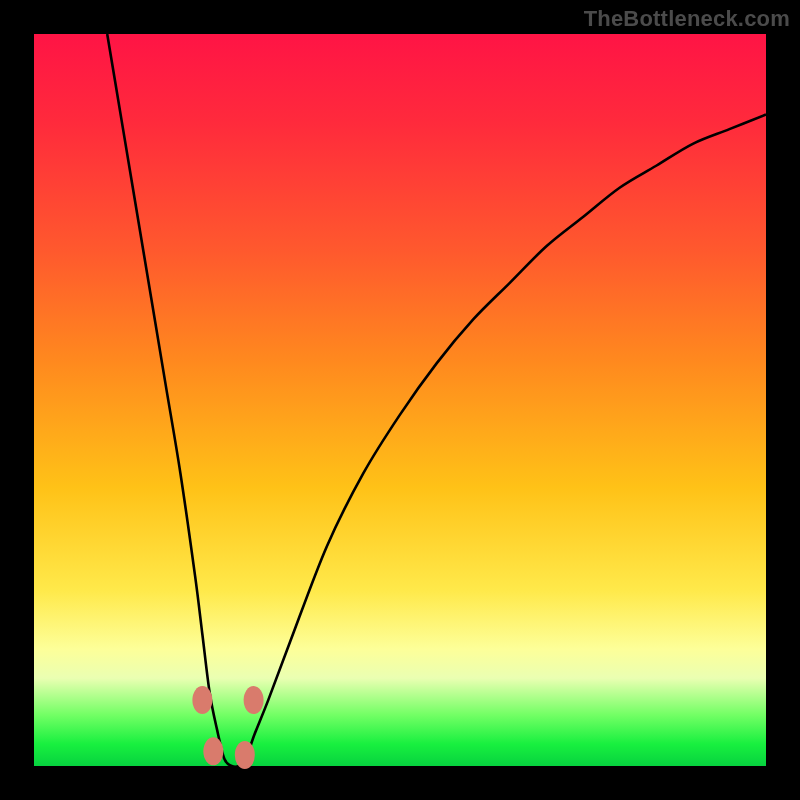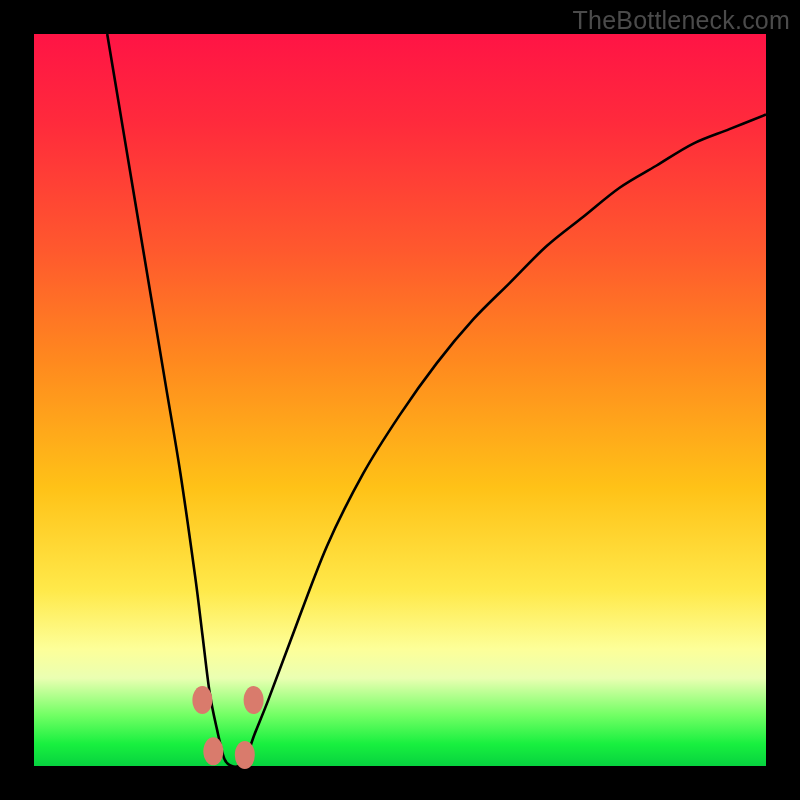--- a/index.html
+++ b/index.html
@@ -39,22 +39,22 @@
       #73ff65 93%,
       #18f03f 97%,
       #07d23f 100%
     );
   }
   .watermark {
     position: absolute;
     top: 6px;
     right: 10px;
     color: #4b4b4b;
-    font-size: 25px;
-    font-weight: 400;
+    font-size: 22px;
+    font-weight: 700;
     letter-spacing: 0.2px;
     user-select: none;
   }
   svg.curve {
     position: absolute;
     left: 0;
     top: 0;
     width: 732px;
     height: 732px;
     overflow: visible;

